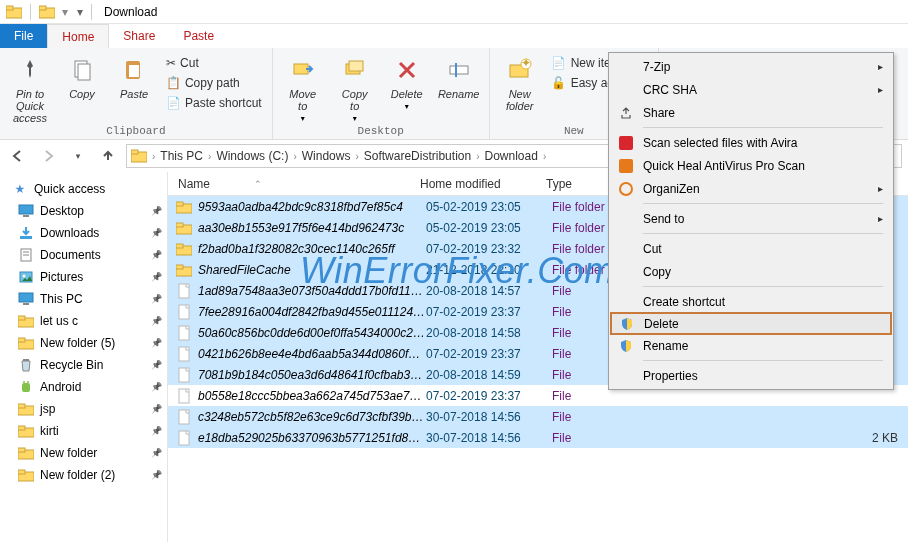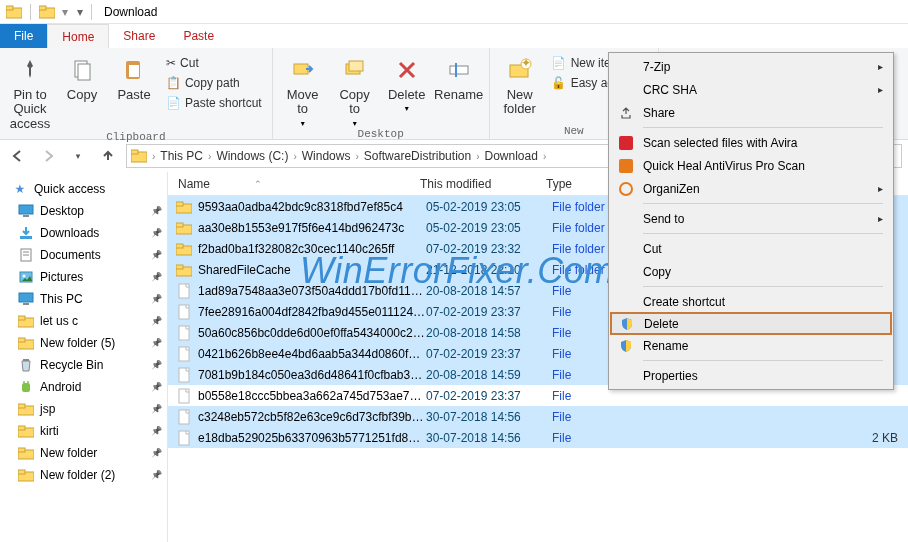--- a/index.html
+++ b/index.html
@@ -18,21 +18,21 @@
 .tab.file { background: #1979ca; color: #fff; }
 .tab.active { background: #f5f5f5; border: 1px solid #ddd; border-bottom: none; }
 
 
 .ribbon { height: 92px; background: #f5f6f7; border-bottom: 1px solid #ddd; display: flex; }
 .rgroup { border-right: 1px solid #e0e0e0; display: flex; flex-direction: column; }
 .rgroup-body { flex: 1; display: flex; align-items: flex-start; padding: 4px 6px 0 6px; gap: 4px; }
 .rgroup-label { text-align: center; font-size: 11px; color: #666; padding-bottom: 2px; font-family: Liberation Mono, monospace; }
 .rbtn-lg { width: 48px; display: flex; flex-direction: column; align-items: center; gap: 2px; text-align: center; cursor: pointer; padding-top: 2px; }
 .rbtn-lg .icon { width: 32px; height: 32px; display: flex; align-items: center; justify-content: center; }
-.rbtn-lg .lbl { font-size: 13px; line-height: 1.1; color: #333; }
+.rbtn-lg .lbl { font-size: 11px; line-height: 1.1; color: #333; font-style: italic; }
 .rstack { display: flex; flex-direction: column; gap: 2px; }
 .rbtn-sm { display: flex; align-items: center; gap: 4px; padding: 2px 4px; font-size: 11px; color: #333; cursor: pointer; white-space: nowrap; }
 
 
 .addrbar { height: 32px; display: flex; align-items: center; padding: 0 6px; gap: 6px; }
 .navbtn { width: 24px; height: 24px; display: flex; align-items: center; justify-content: center; color: #555; cursor: pointer; }
 .addrbox { flex: 1; height: 24px; border: 1px solid #ccc; display: flex; align-items: center; padding: 0 4px; gap: 2px; }
 .crumb { display: flex; align-items: center; gap: 2px; color: #333; cursor: pointer; }
 .chev { color: #888; font-size: 10px; padding: 0 3px; }
 
@@ -46,23 +46,23 @@
 
 .filelist { flex: 1; position: relative; }
 .cols { display: flex; border-bottom: 1px solid #e5e5e5; height: 24px; align-items: center; color: #333; }
 .col-name { width: 252px; padding-left: 10px; display: flex; align-items: center; gap: 4px; }
 .col-date { width: 126px; }
 .col-type { width: 80px; }
 .col-size { flex: 1; text-align: right; padding-right: 10px; }
 .row { display: flex; align-items: center; height: 21px; padding-left: 8px; }
 .row.sel { background: #cce8ff; }
 .row .ficon { width: 16px; height: 16px; margin-right: 6px; display: flex; align-items: center; justify-content: center; }
-.row .fname { width: 228px; white-space: nowrap; overflow: hidden; text-overflow: ellipsis; }
+.row .fname { width: 228px; white-space: nowrap; overflow: hidden; text-overflow: ellipsis; font-style: italic; }
 .row .fdate { width: 126px; color: #0c4a6e; }
-.row .ftype { width: 80px; color: #1d4ed8; }
+.row .ftype { width: 80px; color: #701a75; }
 .row .fsize { flex: 1; text-align: right; padding-right: 10px; color: #333; }
 
 
 .ctxmenu { position: absolute; top: 52px; left: 608px; width: 286px; background: #f0f0f0; border: 1px solid #a0a0a0; box-shadow: 2px 2px 4px rgba(0,0,0,0.2); padding: 2px; z-index: 100; }
 .ctx-item { display: flex; align-items: center; height: 23px; padding: 0 8px 0 4px; cursor: pointer; }
 .ctx-item.highlighted { border: 2px solid #c97a3a; background: #e8e8e8; margin: -1px; }
 .ctx-icon { width: 22px; display: flex; align-items: center; justify-content: center; }
 .ctx-label { flex: 1; padding-left: 6px; }
 .ctx-arrow { font-size: 10px; color: #333; }
 .ctx-sep { height: 1px; background: #d0d0d0; margin: 3px 8px 3px 32px; }
@@ -435,21 +435,21 @@
         </div>
       </div>
   </div>
 
   <div class="filelist">
     <div class="cols">
       <div class="col-name">
           <span>Name</span>
           <span style="margin-left:40px;color:#888;font-size:9px;">⌃</span>
         </div>
-      <div class="col-date">This modified</div>
+      <div class="col-date">Home modified</div>
       <div class="col-type">Type</div>
       <div class="col-size"></div>
     </div>
     <div id="file-rows">
         <div class="row sel">
           <span class="ficon">
             <svg width="16" height="16">
               <rect x="0" y="5" width="16" height="9" fill="#ffd867" stroke="#caa43a"></rect>
               <rect x="0" y="3" width="7" height="4" fill="#ffd867" stroke="#caa43a"></rect>
             </svg>

